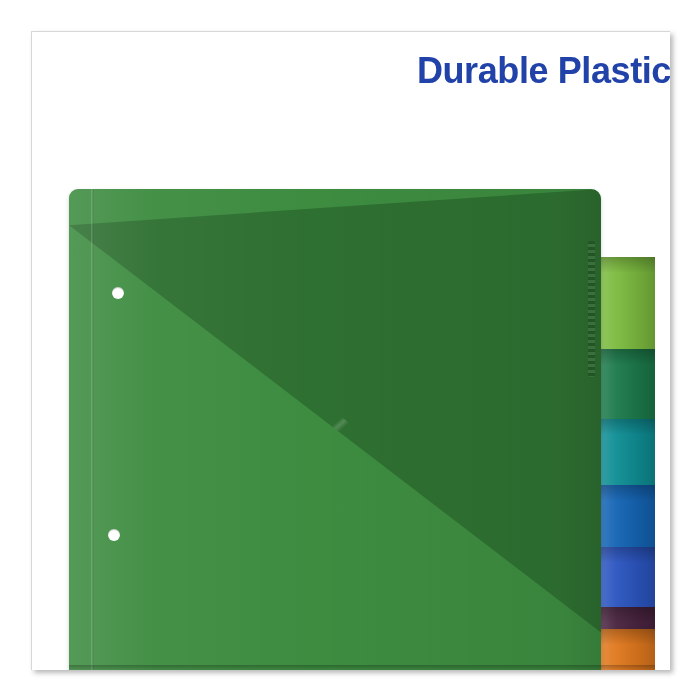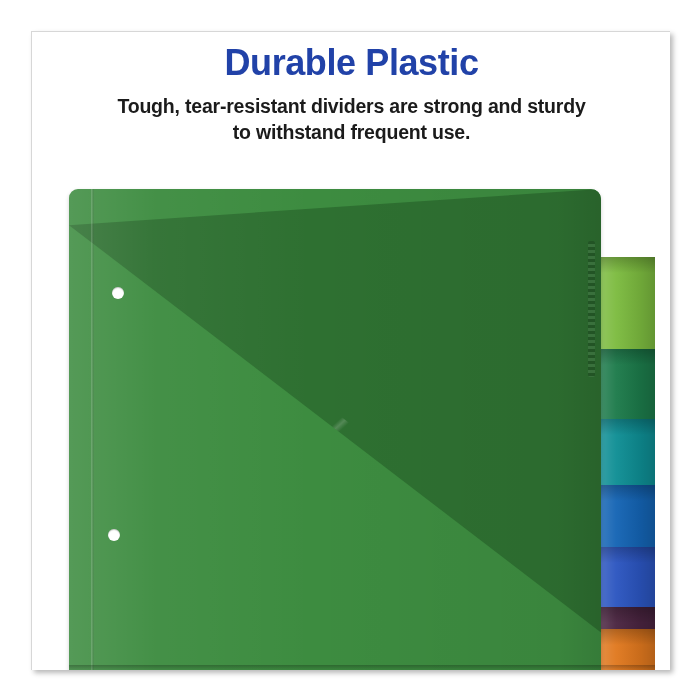--- a/index.html
+++ b/index.html
@@ -27,23 +27,23 @@
     border-left: 1px solid #d7d7d7;
     box-sizing: border-box;
     box-shadow: 3px 3px 5px rgba(0,0,0,0.28);
     overflow: hidden;
   }
 
   
   #headline-block {
     position: absolute;
     left: 0;
-    top: 12px;
+    top: 20px;
     width: 639px;
-    text-align: center;
+    text-align: right;
   }
   #headline-title {
     font-size: 36px;
     font-weight: bold;
     color: #2142a8;
     letter-spacing: -0.4px;
     line-height: 1.08;
     margin: 0;
   }
   #headline-subtitle {
@@ -231,19 +231,15 @@
       <div id="pocket-seam"></div>
       <div class="punch-hole" id="punch-hole-top"></div>
       <div class="punch-hole" id="punch-hole-bottom"></div>
     </div>
 
     <div id="product-base-shadow"></div>
   </div>
 
   <div id="headline-block">
     <div id="headline-title">Durable Plastic</div>
-    <div id="headline-subtitle">
-      <span style="display: block;">Tough, tear-resistant dividers are strong and sturdy</span>
-      <span style="display: block;">to withstand frequent use.</span>
-    </div>
   </div>
 
 </div>
 
 </body></html>

